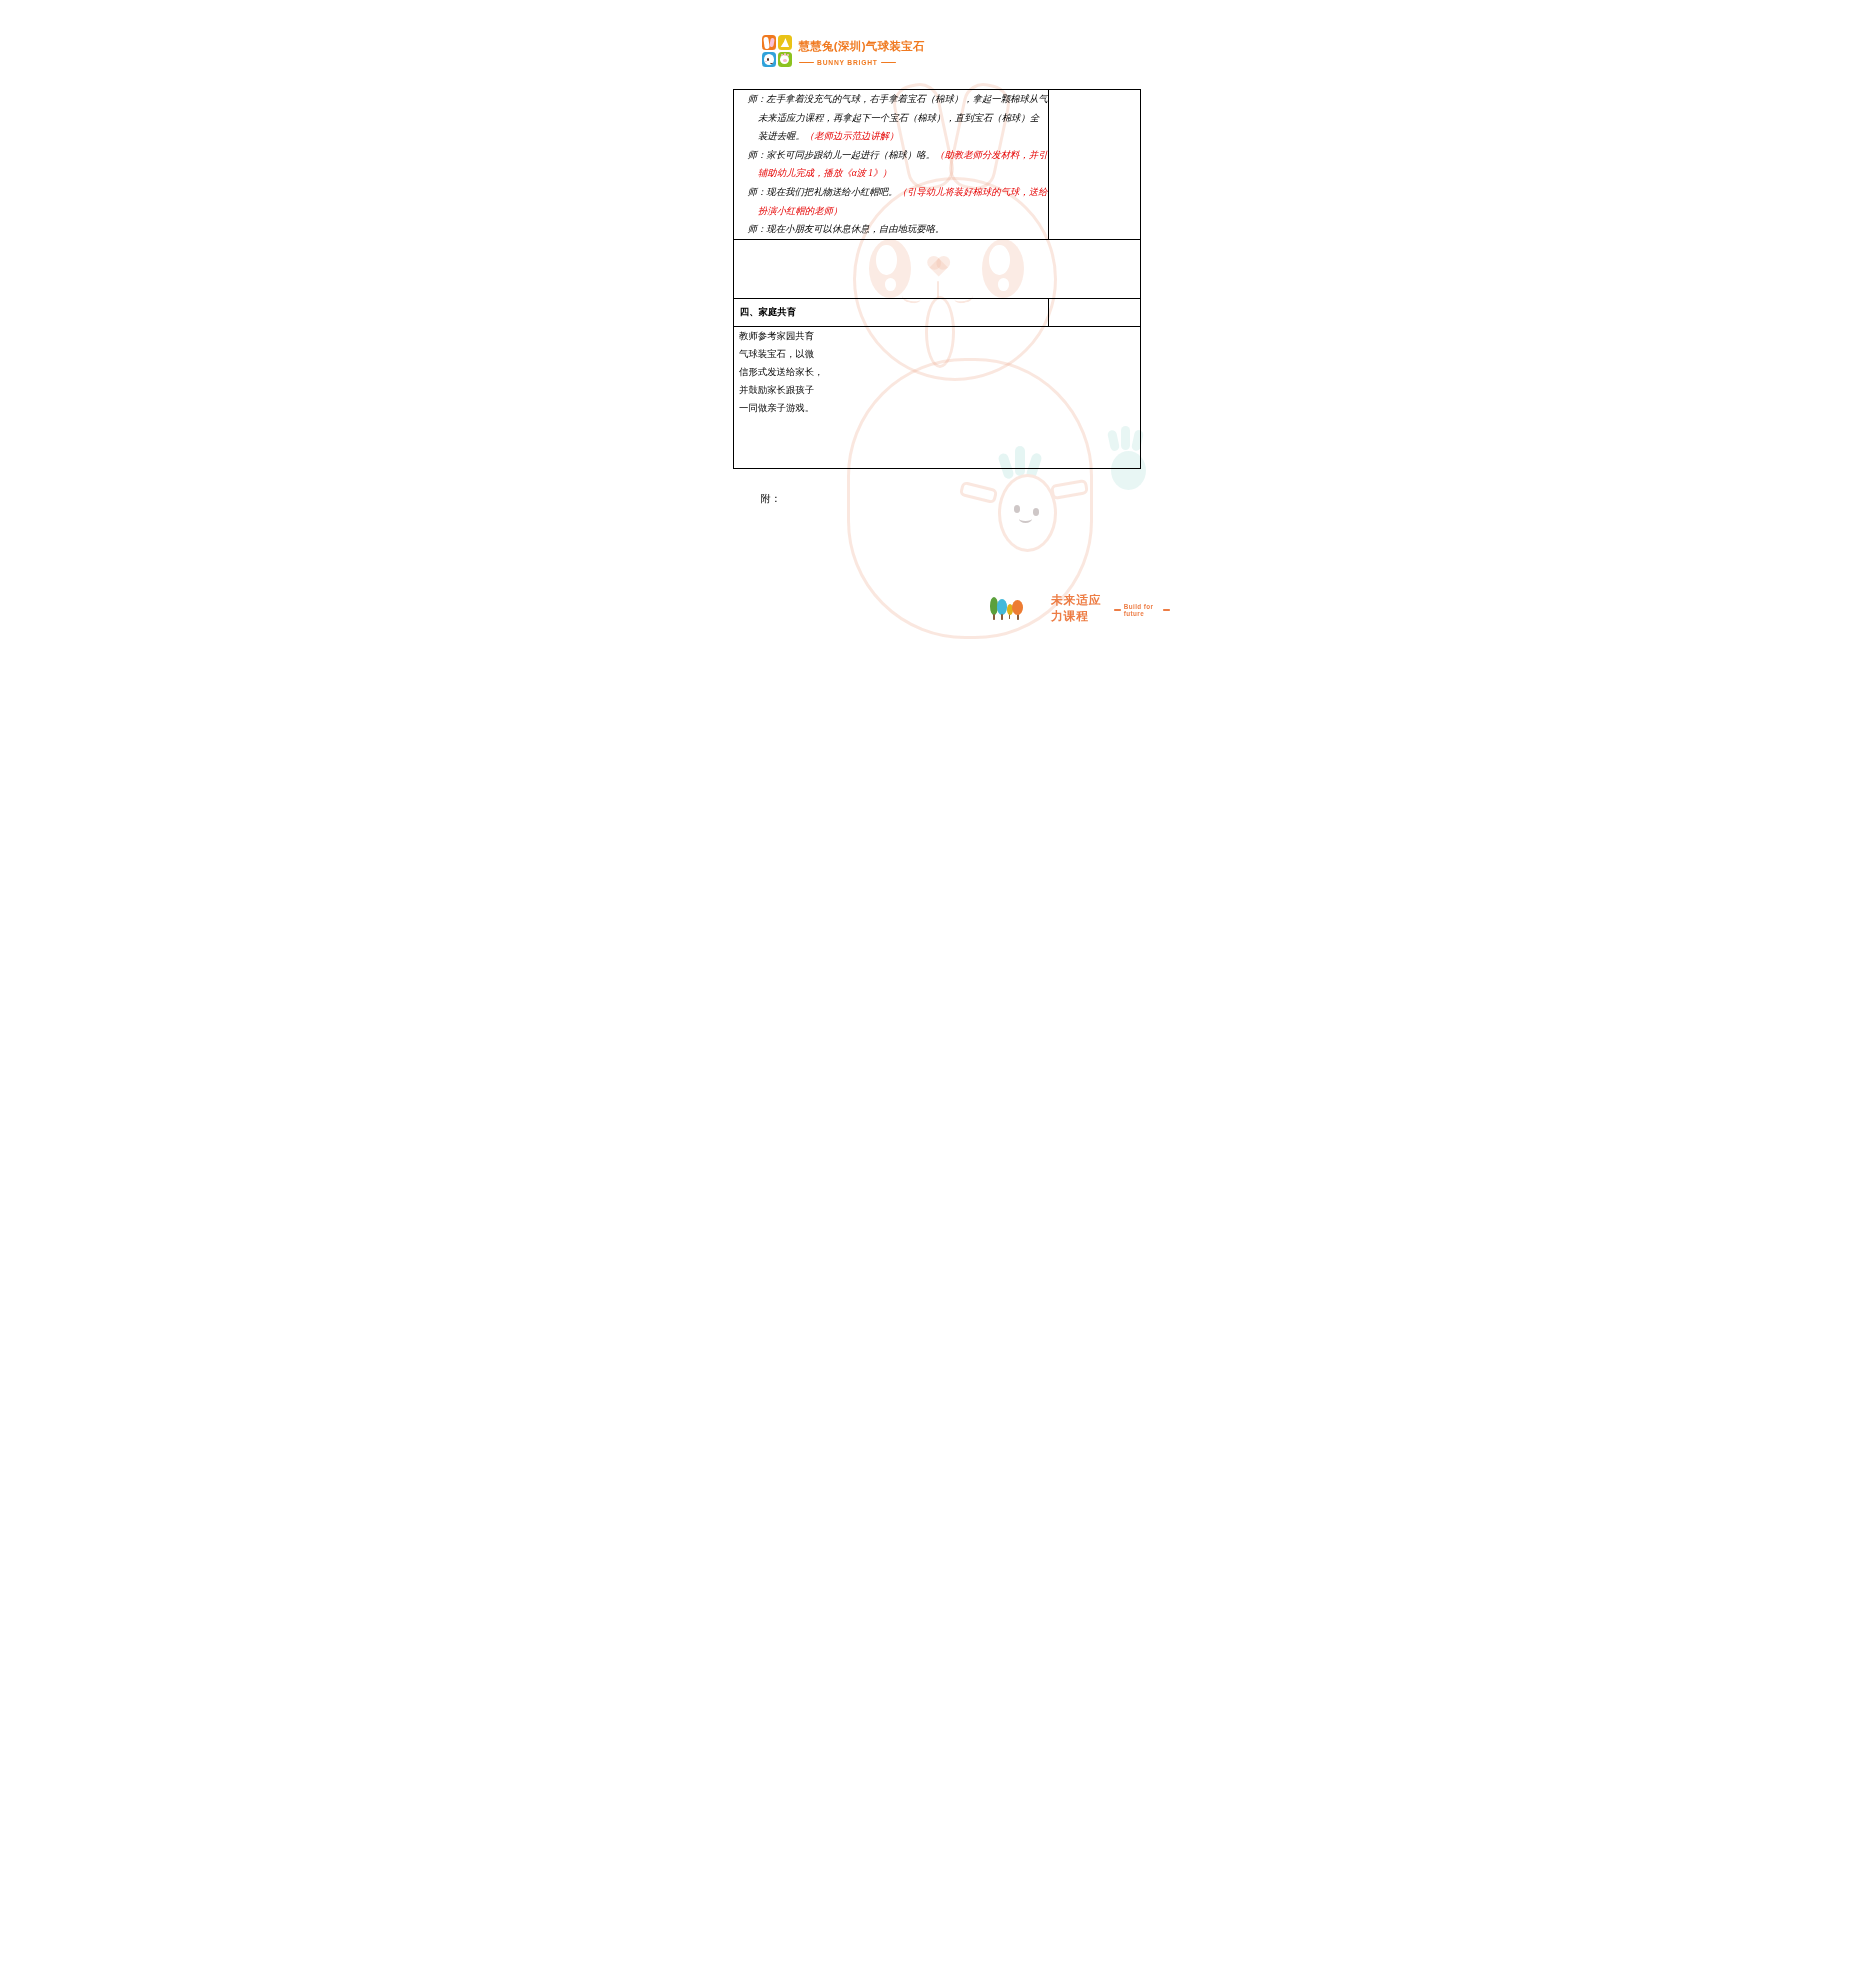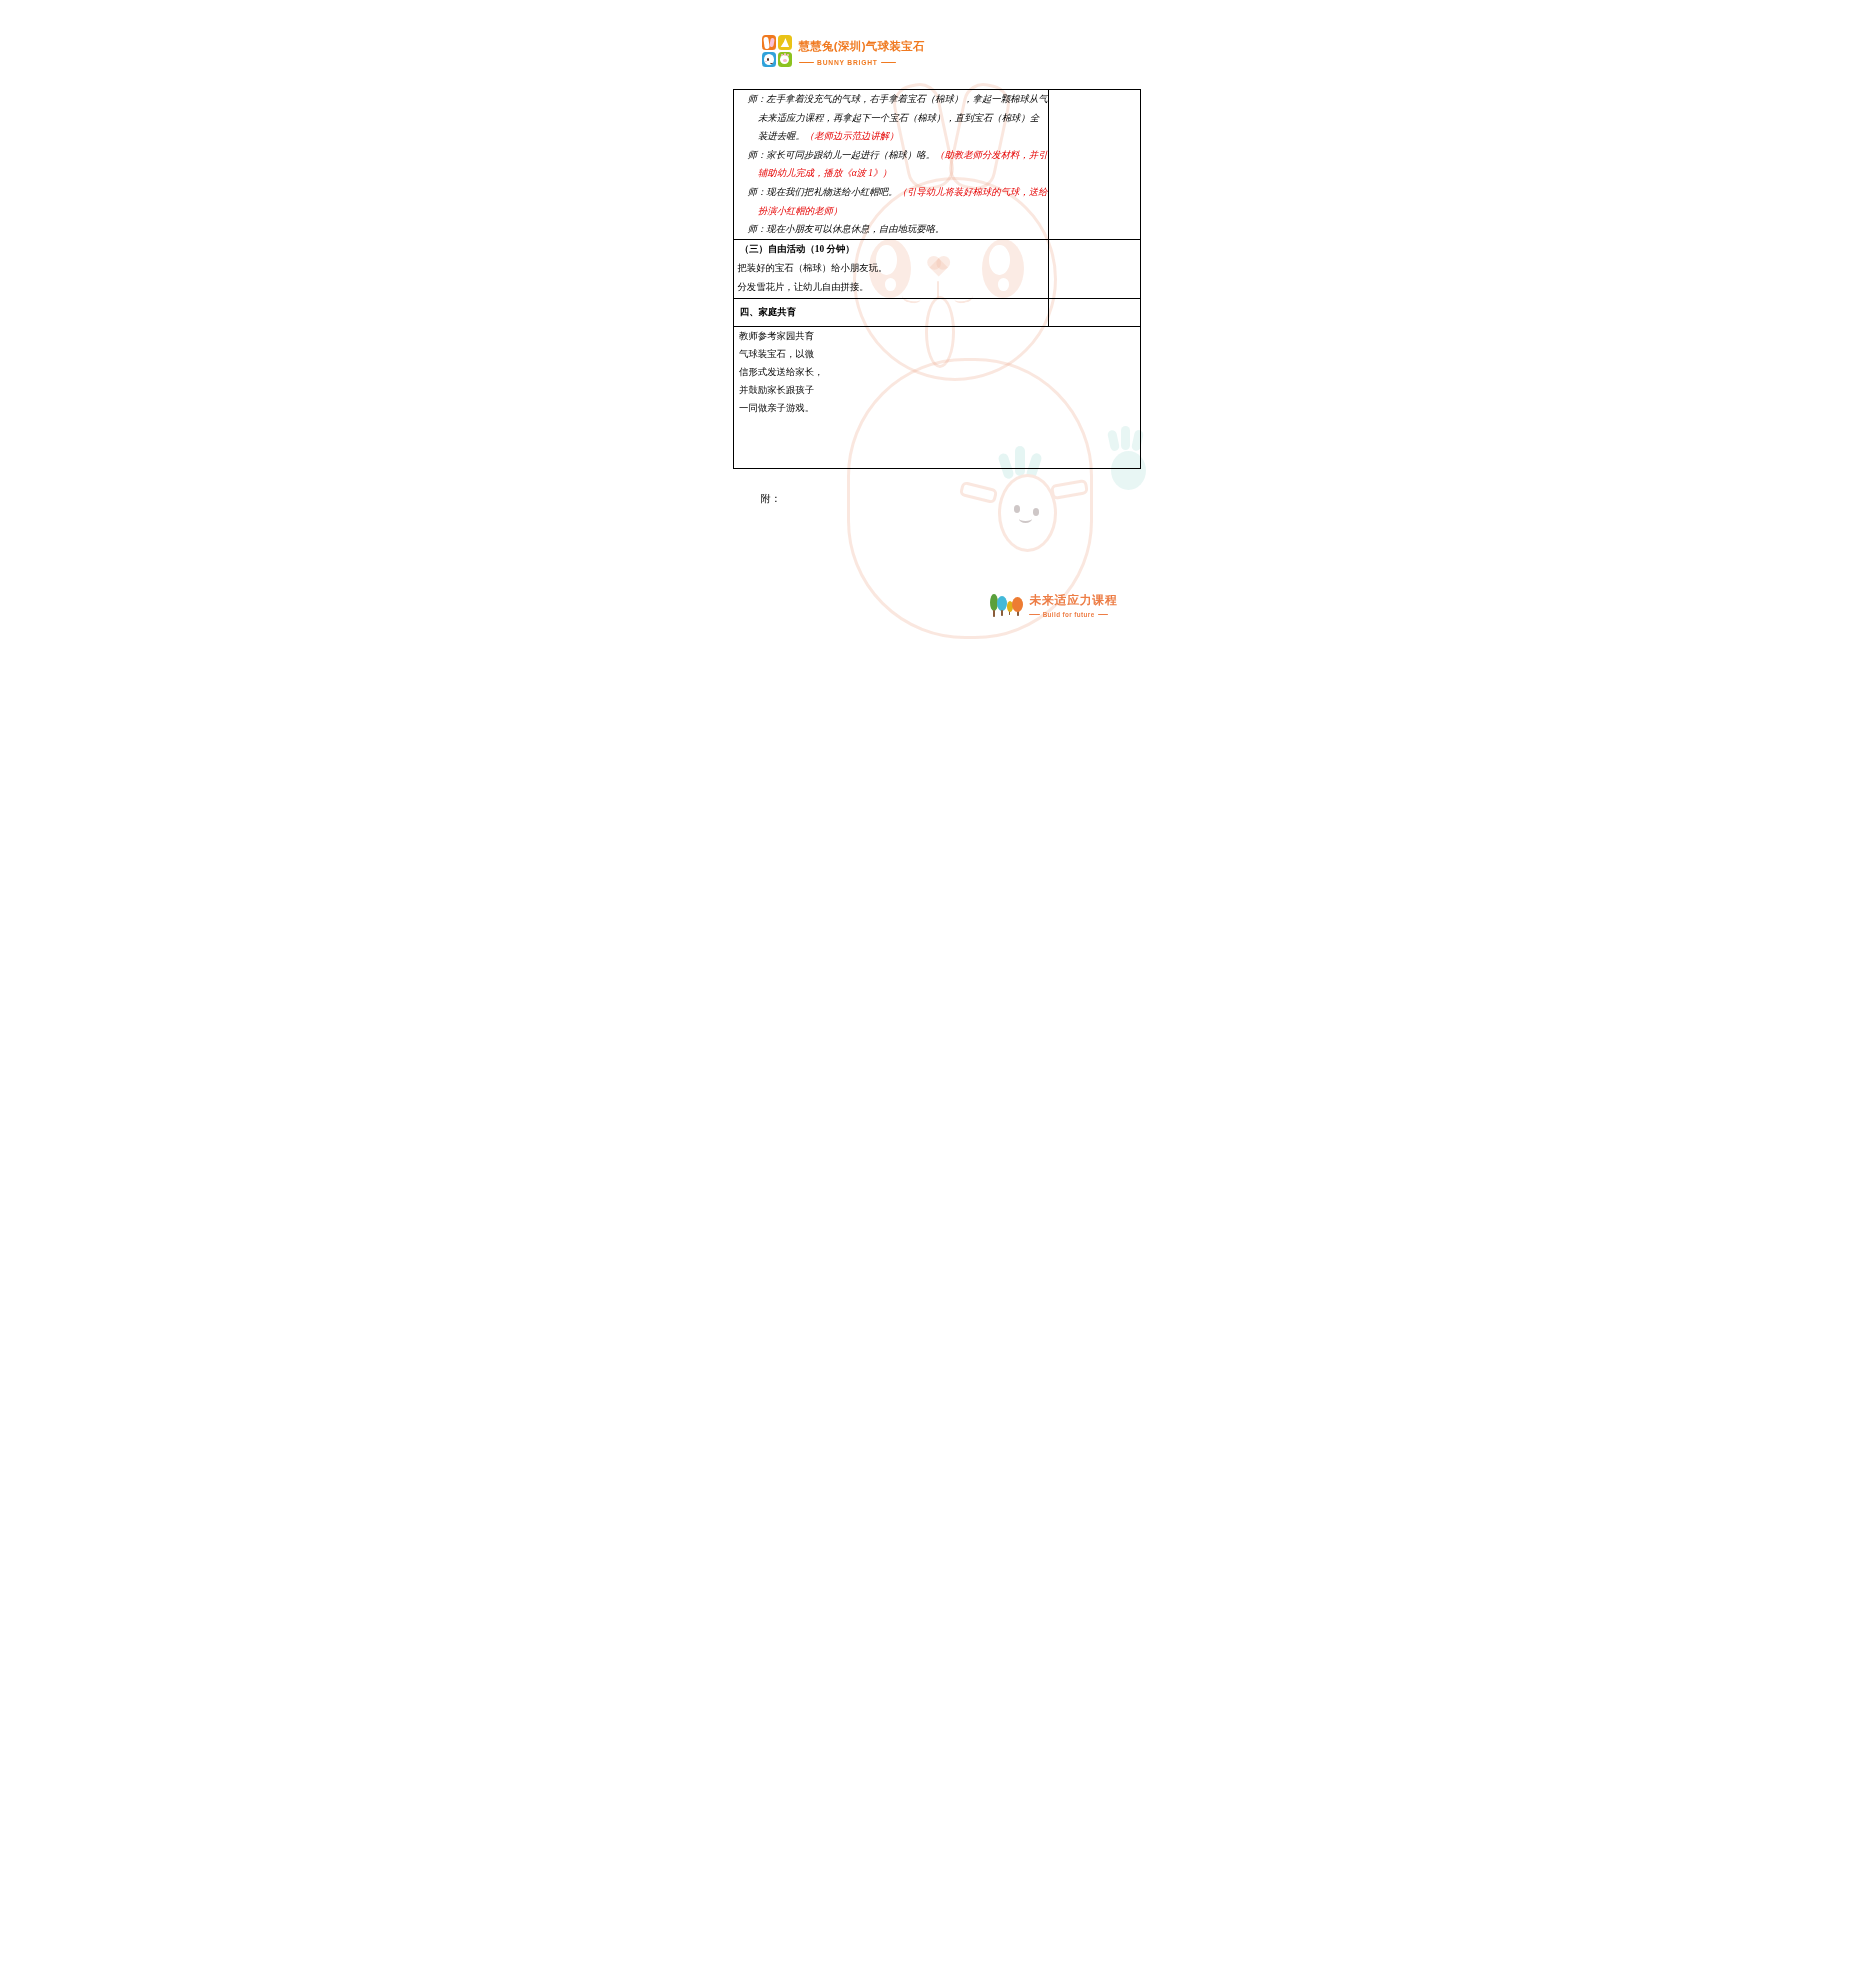--- a/index.html
+++ b/index.html
@@ -94,21 +94,21 @@
   .tree{border-radius:50%;}
   .tree-g{left:0.8px;top:0.8px;width:7.9px;height:17.3px;}
   .tree-b{left:7px;top:2.8px;width:10.6px;height:15.7px;}
   .tree-y{left:17px;top:7.5px;width:6.3px;height:11px;}
   .tree-o{left:22.4px;top:3.5px;width:11px;height:15px;}
   .trunk{width:2px;border-radius:0.8px;}
   .trunk-g{left:3.9px;top:17px;height:6.7px;}
   .trunk-b{left:11.8px;top:17.3px;height:5.9px;}
   .trunk-y{left:19px;top:17.3px;height:5.1px;width:1.6px;}
   .trunk-o{left:27px;top:17.3px;height:5.9px;}
-  .f-text{display:flex;flex-direction:column;}
+  .f-text{display:flex;flex-direction:row;margin-left:32px;}
   .f-title{font-family:"Liberation Sans","DejaVu Sans",sans-serif;font-weight:bold;font-size:11.8px;
            letter-spacing:0.8px;color:var(--footer-orange);}
   .f-sub{margin-top:2px;display:flex;align-items:center;gap:3.1px;color:var(--footer-orange);
          font-family:"Liberation Sans","DejaVu Sans",sans-serif;font-weight:bold;font-size:6.3px;letter-spacing:0.4px;}
   .fdash{width:10.2px;height:1.2px;background:var(--footer-orange);border-radius:0.8px;}
 </style>
 </head>
 <body>
 
 <div class="page">
@@ -187,25 +187,20 @@
             <div class="line ind3"><span>装进去喔。</span><span class="red">（老师边示范边讲解）</span></div>
             <div class="line ind2"><span>师：家长可同步跟幼儿一起进行（棉球）咯。</span><span class="red">（助教老师分发材料，并引导</span></div>
             <div class="line ind3"><span class="red">辅助幼儿完成，播放《α波 1》）</span></div>
             <div class="line ind2"><span>师：现在我们把礼物送给小红帽吧。</span><span class="red">（引导幼儿将装好棉球的气球，送给</span></div>
             <div class="line ind3"><span class="red">扮演小红帽的老师）</span></div>
             <div class="line ind2"><span>师：现在小朋友可以休息休息，自由地玩耍咯。</span></div>
           </div>
           <div class="cell side"></div>
         </div>
         <div class="trow r2">
-          <div class="cell main">
-            <div class="line ind1 bold"><span>（三）自由活动（10 分钟）</span></div>
-            <div class="line ind0"><span>把装好的宝石（棉球）给小朋友玩。</span></div>
-            <div class="line ind0"><span>分发雪花片，让幼儿自由拼接。</span></div>
-          </div>
           <div class="cell side"></div>
         </div>
         <div class="trow r4">
           <div class="cell main">
             <div class="line ind1 bold"><span>四、家庭共育</span></div>
           </div>
           <div class="cell side"></div>
         </div>
         <div class="trow r5">
           <div class="cell side">

